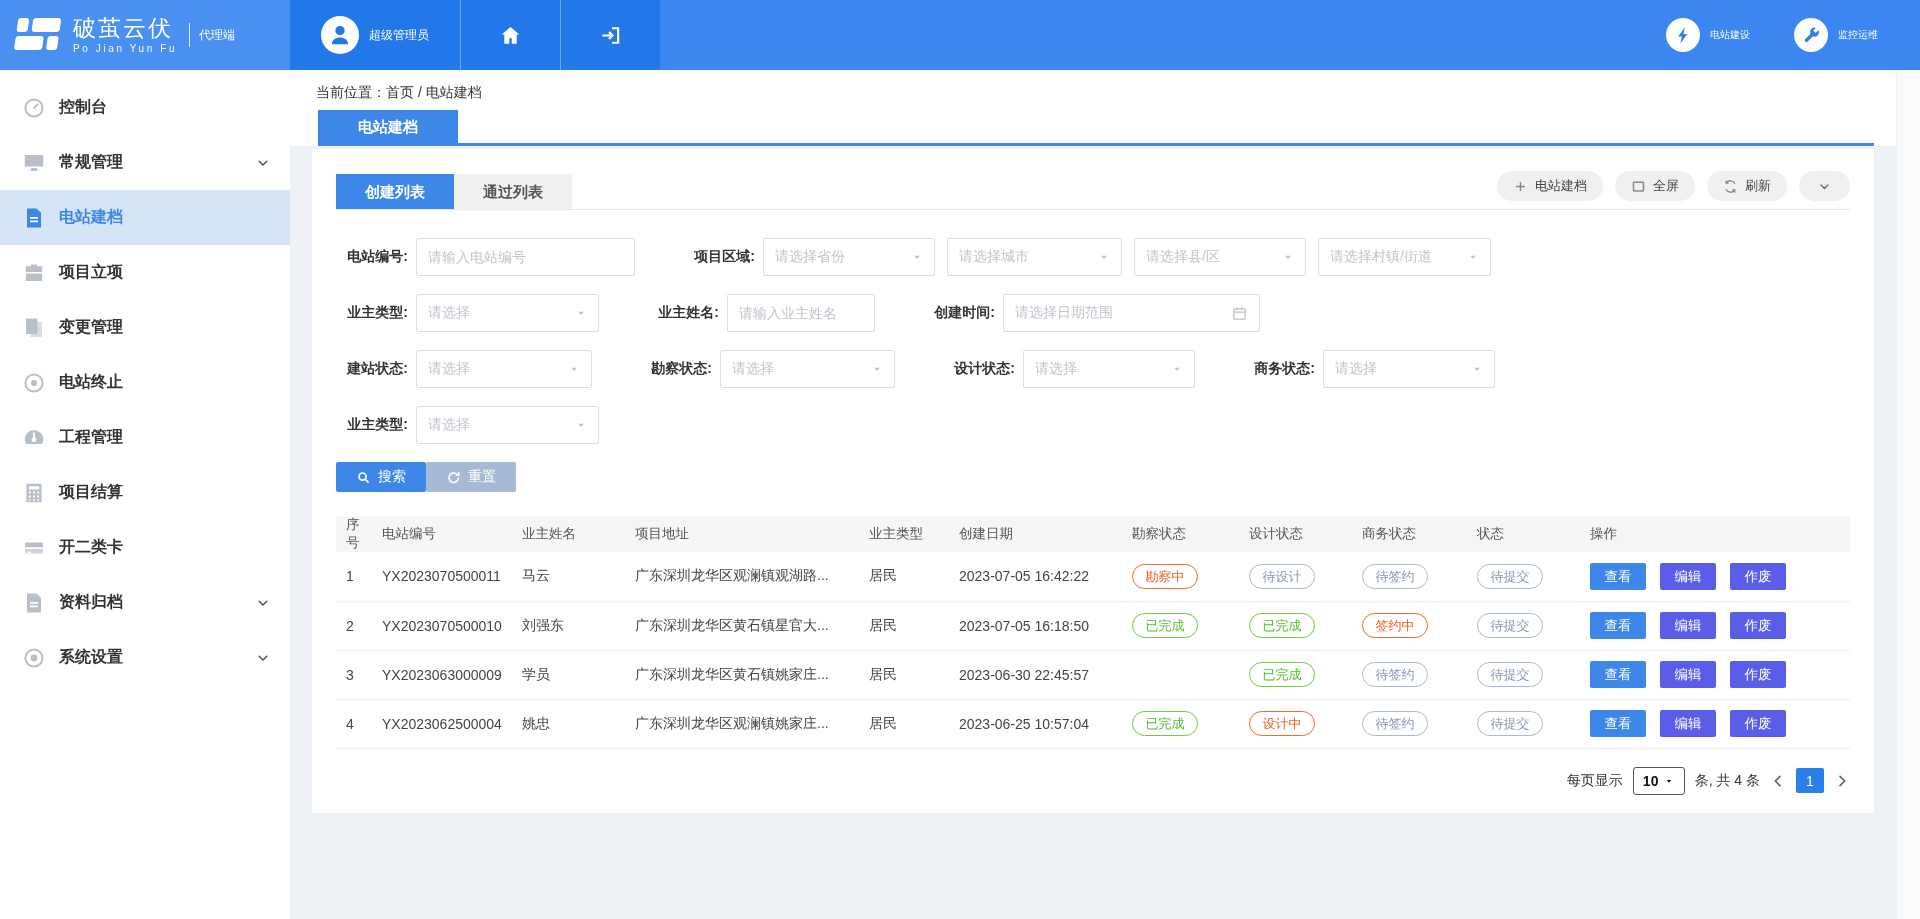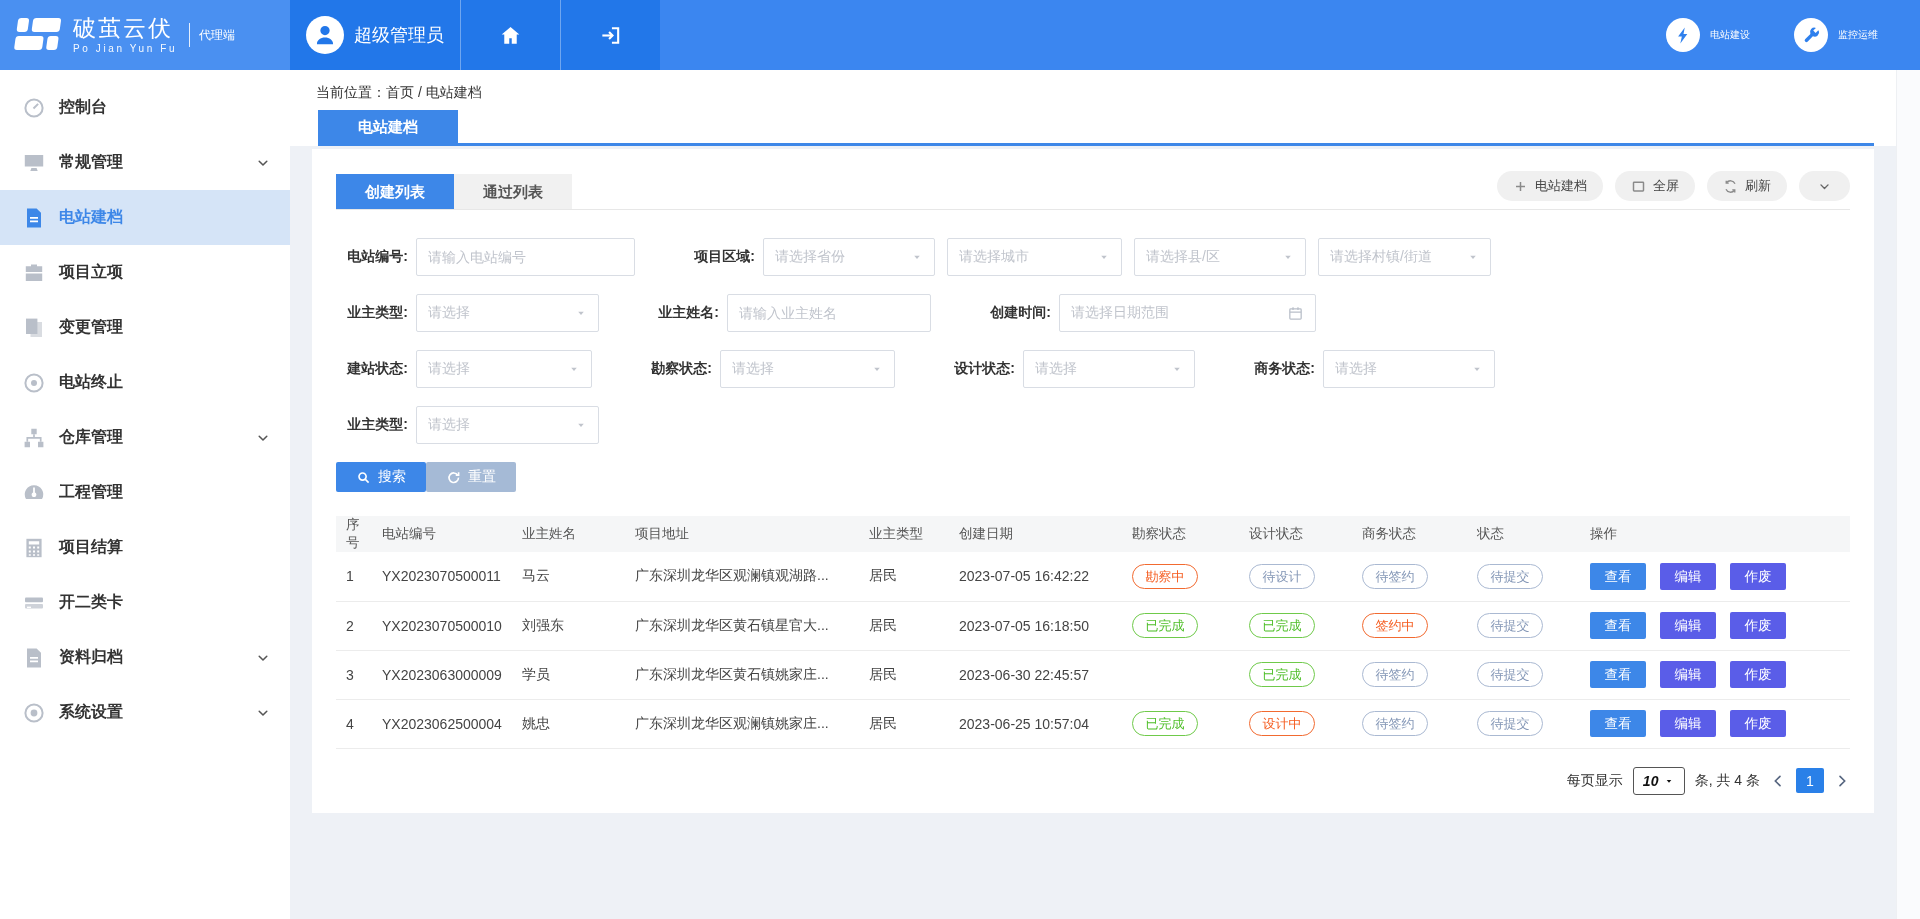--- a/index.html
+++ b/index.html
@@ -14,21 +14,21 @@
   .logo-mark span { position:absolute; background:#fff; border-radius:3px; }
   .lm-a { left:0;  top:0;    width:11px; height:14px; }
   .lm-b { left:15px; top:0;  width:28px; height:14px; }
   .lm-c { left:0;  top:18px; width:28px; height:14px; }
   .lm-d { left:32px; top:18px; width:11px; height:14px; }
   .brand-text { margin-left:11px; color:#fff; }
   .brand-name { font-size:23px; font-weight:normal; letter-spacing:2px; line-height:1.05; }
   .brand-pinyin { font-size:10px; letter-spacing:2.6px; margin-top:3px; opacity:.95; }
   .brand-portal { display:flex; align-items:center; margin-left:12px; color:#fff; font-size:12px; }
   .brand-portal .vline { width:1px; height:24px; background:rgba(255,255,255,.85); margin-right:9px; }
-  .user-sec { width:170px; background:#2277e9; display:flex; align-items:center; justify-content:center; gap:10px; color:#fff; font-size:18px; }
+  .user-sec { width:170px; background:#2277e9; display:flex; align-items:center; justify-content:center; gap:10px; color:#fff; font-size:12px; }
   .avatar { width:38px; height:38px; border-radius:50%; background:#fff; color:#2277e9; display:flex; align-items:center; justify-content:center; }
   .avatar .ic { width:26px; height:26px; }
   .icon-sec { width:100px; background:#2277e9; color:#fff; display:flex; align-items:center; justify-content:center; border-left:1px solid rgba(255,255,255,.35); cursor:pointer; }
   .icon-sec .ic { width:23px; height:23px; }
   .topbar-rest { flex:1; background:#3b86f0; display:flex; align-items:center; justify-content:flex-end; padding-right:42px; gap:44px; }
   .top-nav-item { display:flex; align-items:center; gap:10px; color:#fff; font-size:10px; cursor:pointer; }
   .top-nav-circle { width:34px; height:34px; border-radius:50%; background:#fff; color:#2f80ed; display:flex; align-items:center; justify-content:center; }
   .top-nav-circle .ic { width:19px; height:19px; }
 
   
@@ -85,21 +85,21 @@
   tbody td { height:49px; border-bottom:1px solid #ececec; font-size:14px; color:#444; padding:0 6px; overflow:hidden; white-space:nowrap; }
   .badge { display:inline-block; min-width:66px; height:25px; line-height:23px; border-radius:13px; border:1px solid; font-size:13px; text-align:center; padding:0 8px; }
   .badge.orange { color:#f55c1f; border-color:#f26a30; }
   .badge.green  { color:#4fbf29; border-color:#6fca4a; }
   .badge.gray   { color:#8396b6; border-color:#aab9d2; }
   .act-btn { display:inline-block; width:56px; height:27px; line-height:27px; text-align:center; color:#fff; font-size:13.5px; border-radius:2px; margin-right:14px; cursor:pointer; }
   .act-view { background:#3d87e8; }
   .act-edit, .act-void { background:#5a5de8; }
 
   .pagi { display:flex; justify-content:flex-end; align-items:center; margin-top:18px; font-size:14px; color:#333; gap:10px; }
-  .pp-select { width:52px; height:28px; border:1px solid #555; border-radius:3px; display:flex; align-items:center; justify-content:center; gap:6px; color:#111; font-weight:bold; cursor:pointer;font-style:italic; }
+  .pp-select { width:52px; height:28px; border:1px solid #555; border-radius:3px; display:flex; align-items:center; justify-content:center; gap:6px; color:#111; font-weight:bold; cursor:pointer; }
   .pp-select .caret { width:10px; height:10px; color:#111; }
   .pg-chev { width:16px; height:16px; color:#56657f; cursor:pointer; }
   .pg-num { width:28px; height:25px; background:#2a80e8; color:#fff; display:flex; align-items:center; justify-content:center; border-radius:2px; cursor:pointer; }
 
   .scroll-strip { position:absolute; top:70px; right:0; width:24px; bottom:0; background:#fafbfd; border-left:1px solid #eef0f3; z-index:6; }
 </style>
 </head>
 <body>
 
 <div class="topbar">
@@ -223,34 +223,20 @@
         <svg viewBox="0 0 24 24" fill="none" stroke="currentColor" stroke-width="2">
           <circle cx="12" cy="12" r="8.6"></circle>
           <circle cx="12" cy="12" r="3" fill="currentColor" stroke="none"></circle>
         </svg>
       </span>
       <span class="s-label">电站终止</span>
     </div>
     <div class="side-item">
       <span class="s-icon">
         <svg viewBox="0 0 24 24">
-          <path fill="currentColor" d="M9.3 2.8h5.4v5.4H9.3zM2.6 15.8H8v5.4H2.6zM16 15.8h5.4v5.4H16z"></path>
-          <path fill="none" stroke="currentColor" stroke-width="1.7" d="M12 8.2v3.6M5.3 15.8v-4h13.4v4"></path>
-        </svg>
-      </span>
-      <span class="s-label">仓库管理</span>
-      <span class="s-chevron">
-        <svg viewBox="0 0 24 24" fill="none" stroke="currentColor" stroke-width="2.6" stroke-linecap="round" stroke-linejoin="round">
-          <path d="m5.5 9 6.5 6.5L18.5 9"></path>
-        </svg>
-      </span>
-    </div>
-    <div class="side-item">
-      <span class="s-icon">
-        <svg viewBox="0 0 24 24">
           <path fill="currentColor" d="M12 4.2a9.2 9.2 0 0 0-8 13.8h16a9.2 9.2 0 0 0-8-13.8zm.9 7.3a2.4 2.4 0 1 1-1.8 0V6.6h1.8z"></path>
         </svg>
       </span>
       <span class="s-label">工程管理</span>
     </div>
     <div class="side-item">
       <span class="s-icon">
         <svg viewBox="0 0 24 24">
           <path fill="currentColor" d="M4.4 2.8h15.2v18.4H4.4z"></path>
           <path fill="#fff" d="M6.8 5.2h10.4v3.2H6.8zM6.8 10.6h2v2h-2zM11 10.6h2v2h-2zM15.2 10.6h2v2h-2zM6.8 14.4h2v2h-2zM11 14.4h2v2h-2zM15.2 14.4h2v2h-2zM6.8 18.2h2v1.6h-2zM11 18.2h2v1.6h-2zM15.2 18.2h2v1.6h-2z"></path>
@@ -409,21 +395,21 @@
                 <span class="ph">请选择</span>
                 <span class="caret">
                   <svg viewBox="0 0 24 24">
                     <path fill="currentColor" d="m6.5 9.5 5.5 6.5 5.5-6.5z"></path>
                   </svg>
                 </span>
               </div>
             </div>
             <div class="f-field labeled">
               <span class="f-label">业主姓名:</span>
-              <input class="ctrl" placeholder="请输入业主姓名" style="width: 204px;">
+              <input class="ctrl" placeholder="请输入业主姓名" style="width: 148px;">
             </div>
             <div class="f-field labeled">
               <span class="f-label">创建时间:</span>
               <div class="ctrl" style="width: 257px;">
                 <span class="ph">请选择日期范围</span>
                 <span class="cal">
                   <svg viewBox="0 0 24 24" fill="none" stroke="currentColor" stroke-width="1.8">
                     <rect x="4" y="5.5" width="16" height="14.5" rx="1.2"></rect>
                     <path d="M4 10h16M8.5 3v4M15.5 3v4"></path>
                   </svg>

